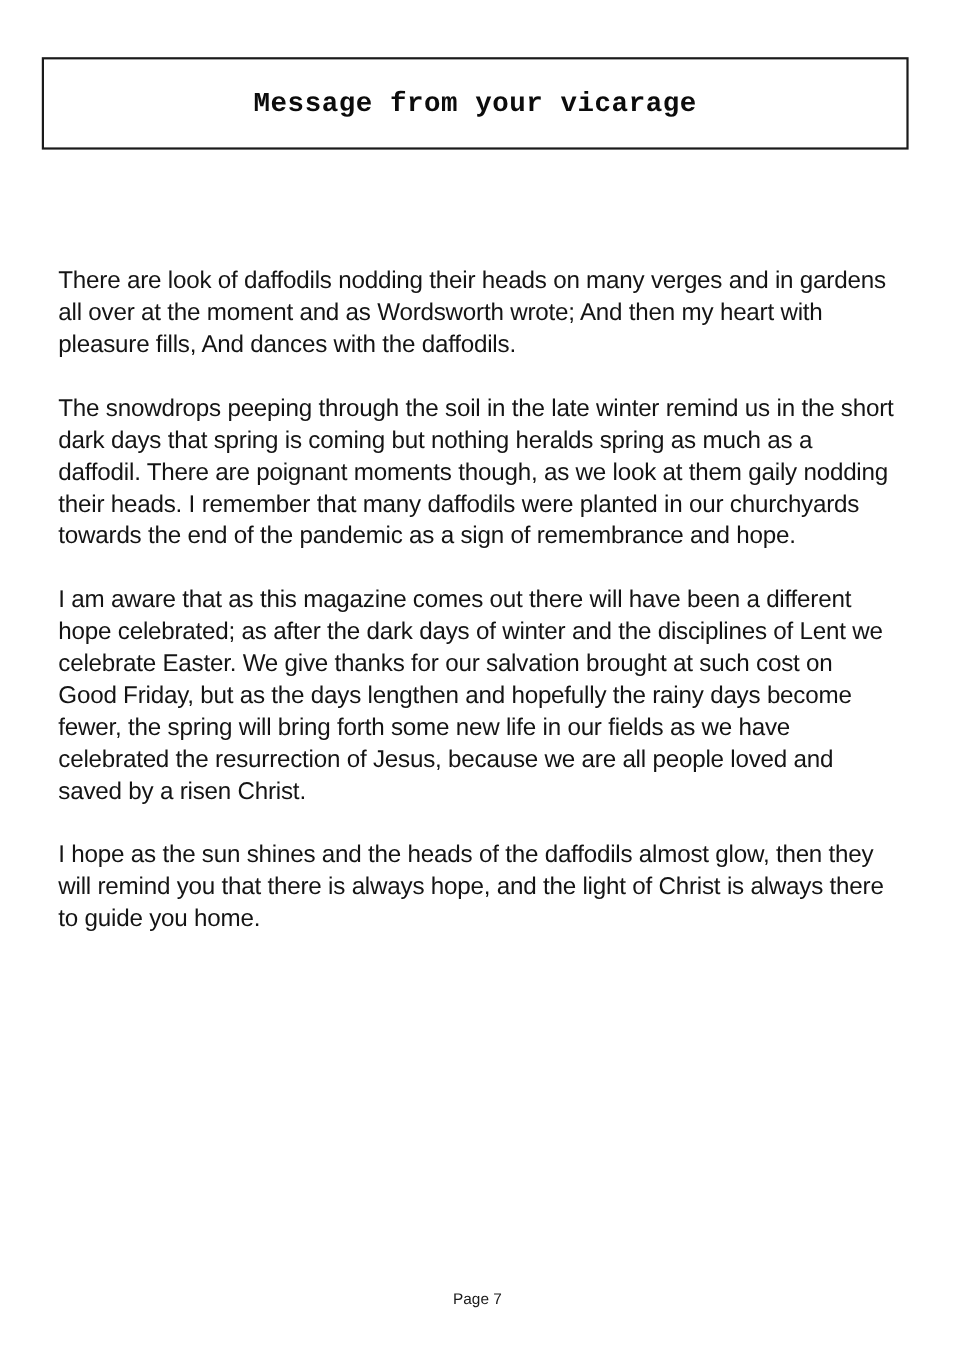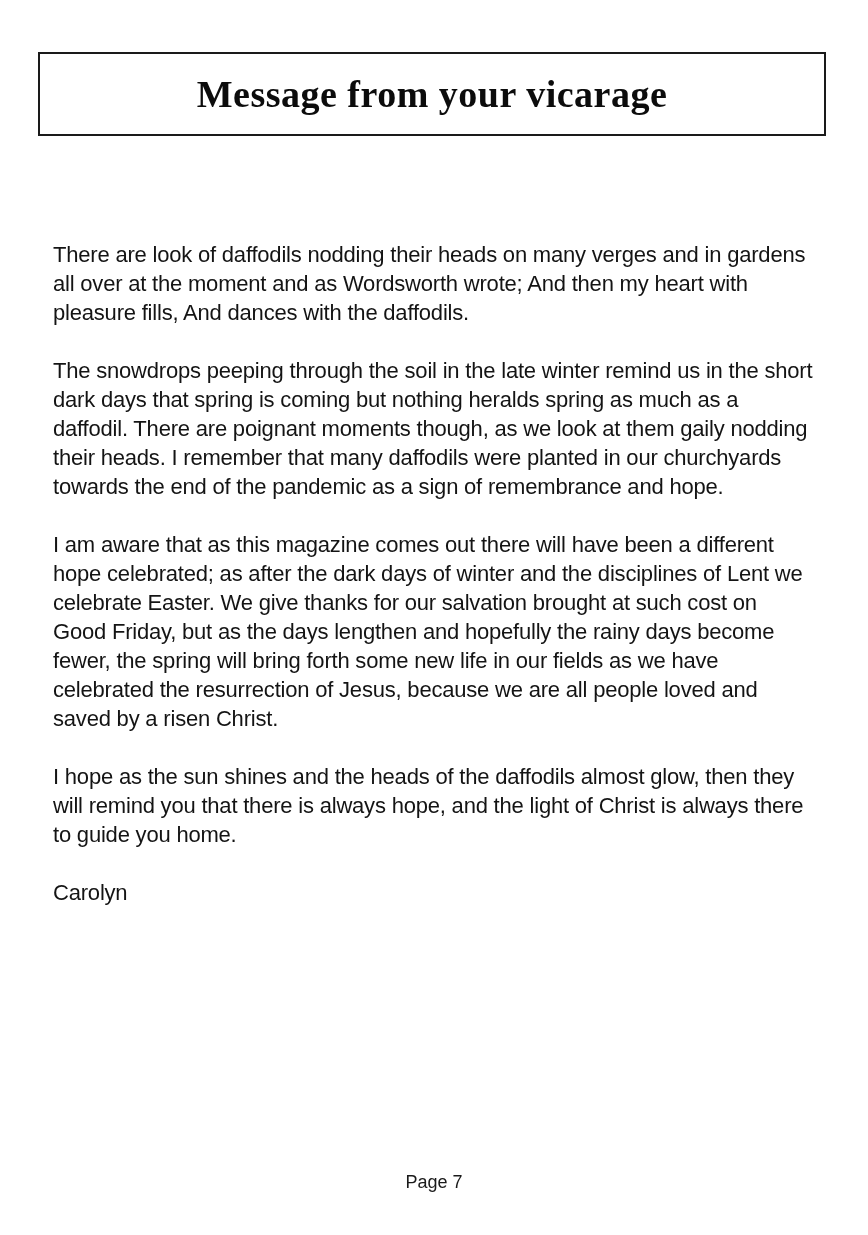--- a/index.html
+++ b/index.html
@@ -24,25 +24,25 @@
     height: 84px;
     border: 2px solid #1a1a1a;
     background: #ffffff;
     display: flex;
     align-items: center;
     justify-content: center;
     box-sizing: border-box;
   }
   .title-box h1 {
     margin: 0;
-    font-size: 38px;
+    font-size: 25px;
     font-weight: 700;
     letter-spacing: 0.5px;
     color: #0c0c0c;
-    font-family: Liberation Serif, serif;
+    font-family: Liberation Mono, monospace;
   }
   .content {
     position: absolute;
     left: 53px;
     top: 240px;
     width: 760px;
   }
   .content p {
     margin: 0 0 29px 0;
     font-size: 22px;
@@ -55,39 +55,38 @@
     margin-bottom: 29px;
   }
   .footer {
     position: absolute;
     left: 0;
     top: 1172px;
     width: 868px;
     text-align: center;
   }
   .footer span {
-    font-size: 18px;
+    font-size: 14px;
     color: #1a1a1a;
     font-family: "Liberation Sans", sans-serif;
   }
 </style>
 </head>
 <body>
 
 <div class="page">
 
   <div class="title-box">
     <h1>Message from your vicarage</h1>
   </div>
 
   <div class="content">
     <p>There are look of daffodils nodding their heads on many verges and in gardens all over at the moment and as Wordsworth wrote; And then my heart with pleasure fills, And dances with the daffodils.</p>
     <p>The snowdrops peeping through the soil in the late winter remind us in the short dark days that spring is coming but nothing heralds spring as much as a daffodil. There are poignant moments though, as we look at them gaily nodding their heads. I remember that many daffodils were planted in our churchyards towards the end of the pandemic as a sign of remembrance and hope.</p>
     <p>I am aware that as this magazine comes out there will have been a different hope celebrated; as after the dark days of winter and the disciplines of Lent we celebrate Easter. We give thanks for our salvation brought at such cost on Good Friday, but as the days lengthen and hopefully the rainy days become fewer, the spring will bring forth some new life in our fields as we have celebrated the resurrection of Jesus, because we are all people loved and saved by a risen Christ.</p>
     <p>I hope as the sun shines and the heads of the daffodils almost glow, then they will remind you that there is always hope, and the light of Christ is always there to guide you home.</p>
-    <p class="signature">Carolyn</p>
   </div>
 
   <div class="footer">
     <span>Page 7</span>
   </div>
 
 </div>
 
 </body></html>

